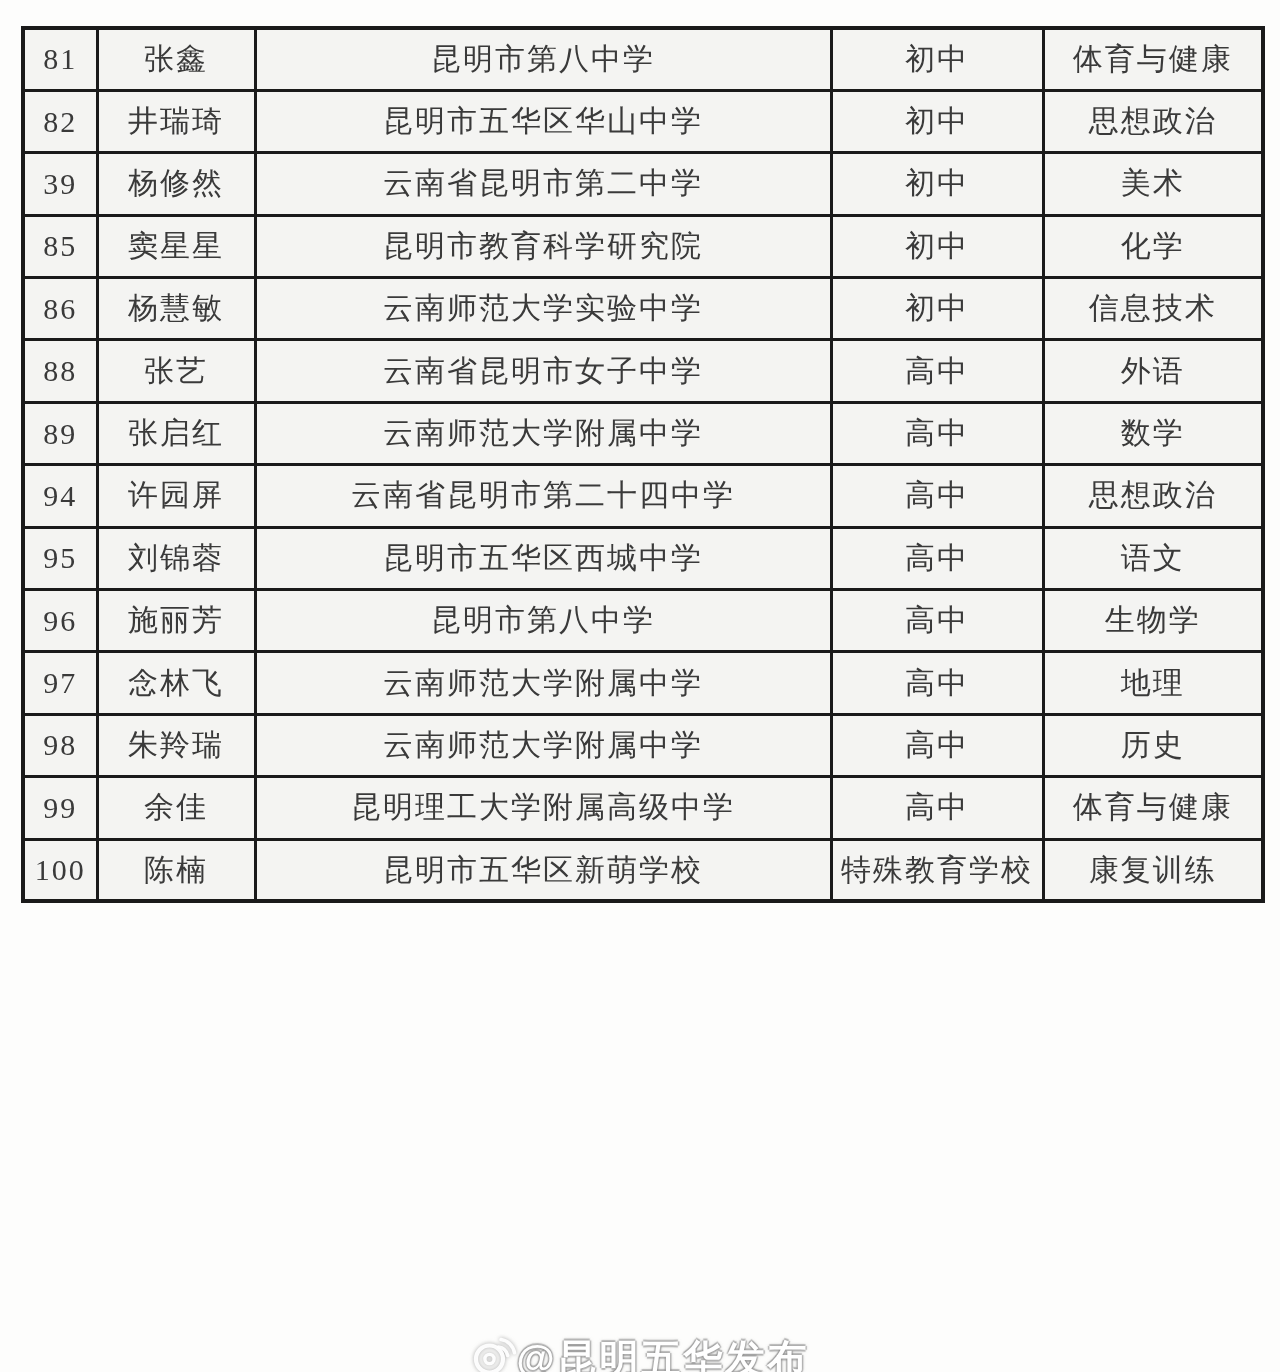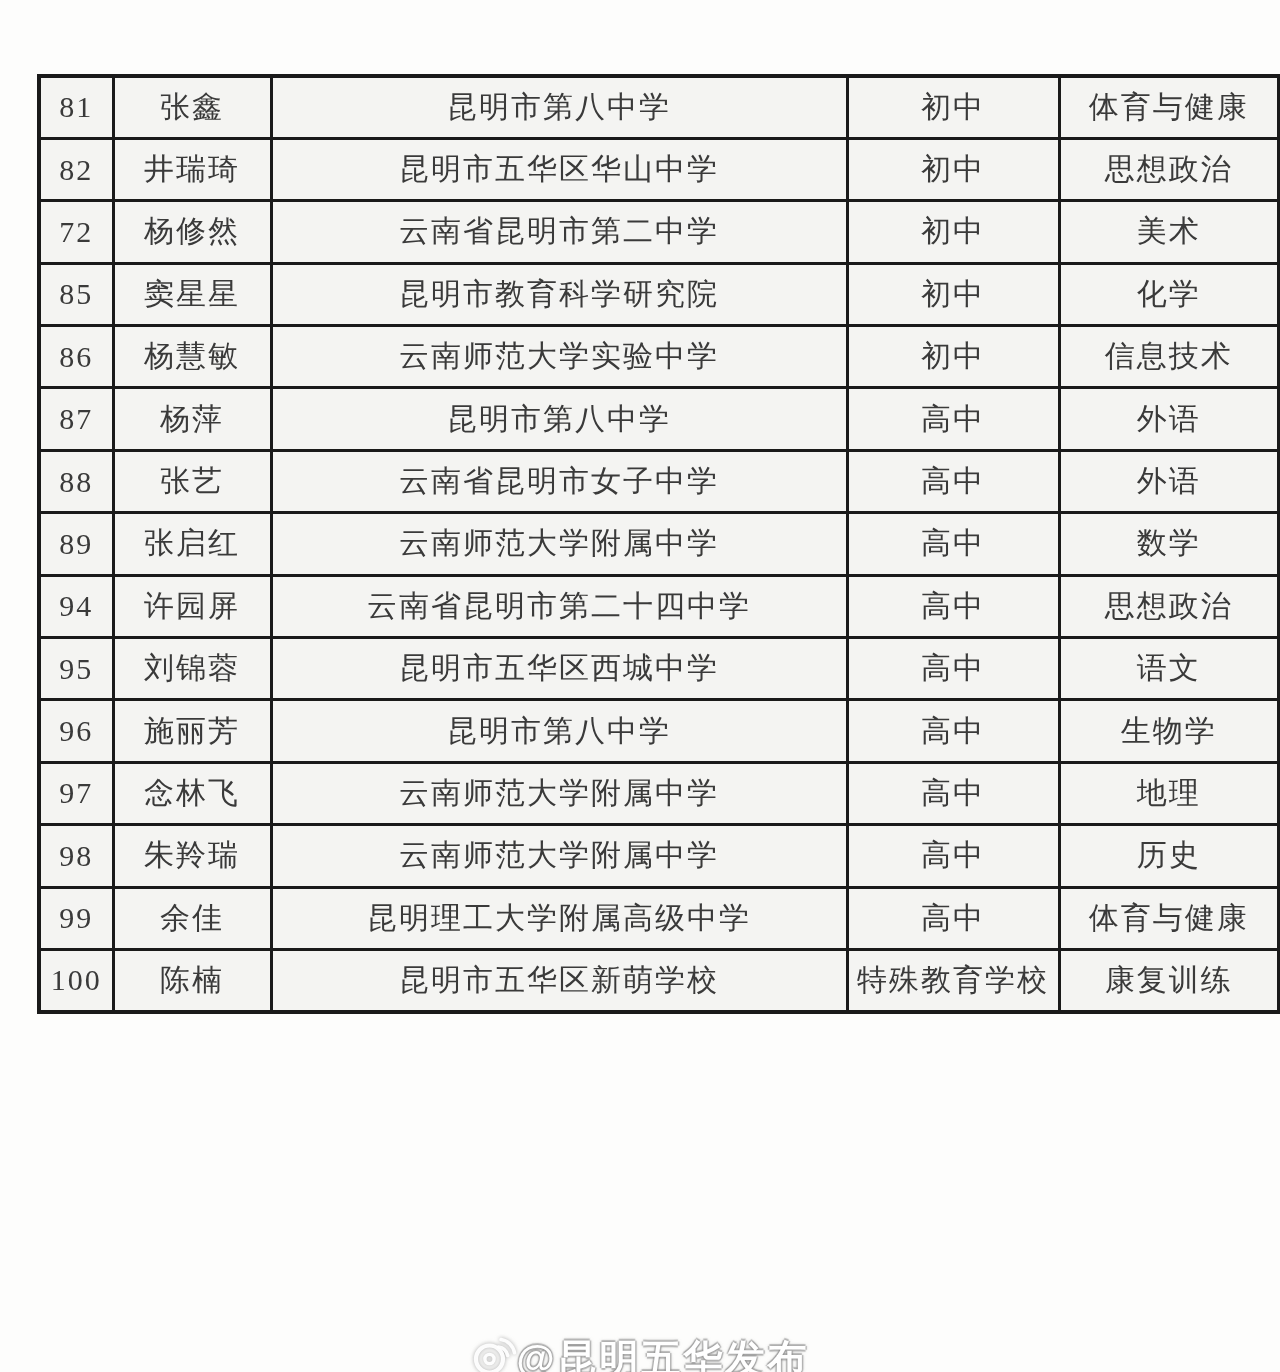--- a/index.html
+++ b/index.html
@@ -18,27 +18,26 @@
     font-family: "Liberation Serif", "DejaVu Serif", serif;
     overflow: hidden;
   }
   .page {
     position: relative;
     width: 1280px;
     height: 1372px;
   }
   table.roster {
     position: absolute;
-    left: 37px;
+    left: 21px;
     top: 26px;
     width: 1240px;
     border-collapse: collapse;
     table-layout: fixed;
     border: 4px solid var(--color-border, #1a1a1a);
-    margin-top: 48px;
   }
   table.roster td {
     border: 3px solid var(--color-border, #1a1a1a);
     background: var(--color-cell-bg, #f4f4f2);
     color: var(--color-text, #3a3a3a);
     text-align: center;
     vertical-align: middle;
     height: 62.4px;
     padding: 0 4px;
     font-size: 30px;
@@ -108,21 +107,21 @@
 
   <tr>
     <td class="c-no">82</td>
     <td class="c-name">井瑞琦</td>
     <td class="c-school">昆明市五华区华山中学</td>
     <td class="c-level">初中</td>
     <td class="c-subject">思想政治</td>
   </tr>
 
   <tr>
-    <td class="c-no">72</td>
+    <td class="c-no">39</td>
     <td class="c-name">杨修然</td>
     <td class="c-school">云南省昆明市第二中学</td>
     <td class="c-level">初中</td>
     <td class="c-subject">美术</td>
   </tr>
 
 
   <tr>
     <td class="c-no">85</td>
     <td class="c-name">窦星星</td>
@@ -132,27 +131,20 @@
   </tr>
 
   <tr>
     <td class="c-no">86</td>
     <td class="c-name">杨慧敏</td>
     <td class="c-school">云南师范大学实验中学</td>
     <td class="c-level">初中</td>
     <td class="c-subject">信息技术</td>
   </tr>
 
-  <tr>
-    <td class="c-no">87</td>
-    <td class="c-name">杨萍</td>
-    <td class="c-school">昆明市第八中学</td>
-    <td class="c-level">高中</td>
-    <td class="c-subject">外语</td>
-  </tr>
 
   <tr>
     <td class="c-no">88</td>
     <td class="c-name">张艺</td>
     <td class="c-school">云南省昆明市女子中学</td>
     <td class="c-level">高中</td>
     <td class="c-subject">外语</td>
   </tr>
 
   <tr>

